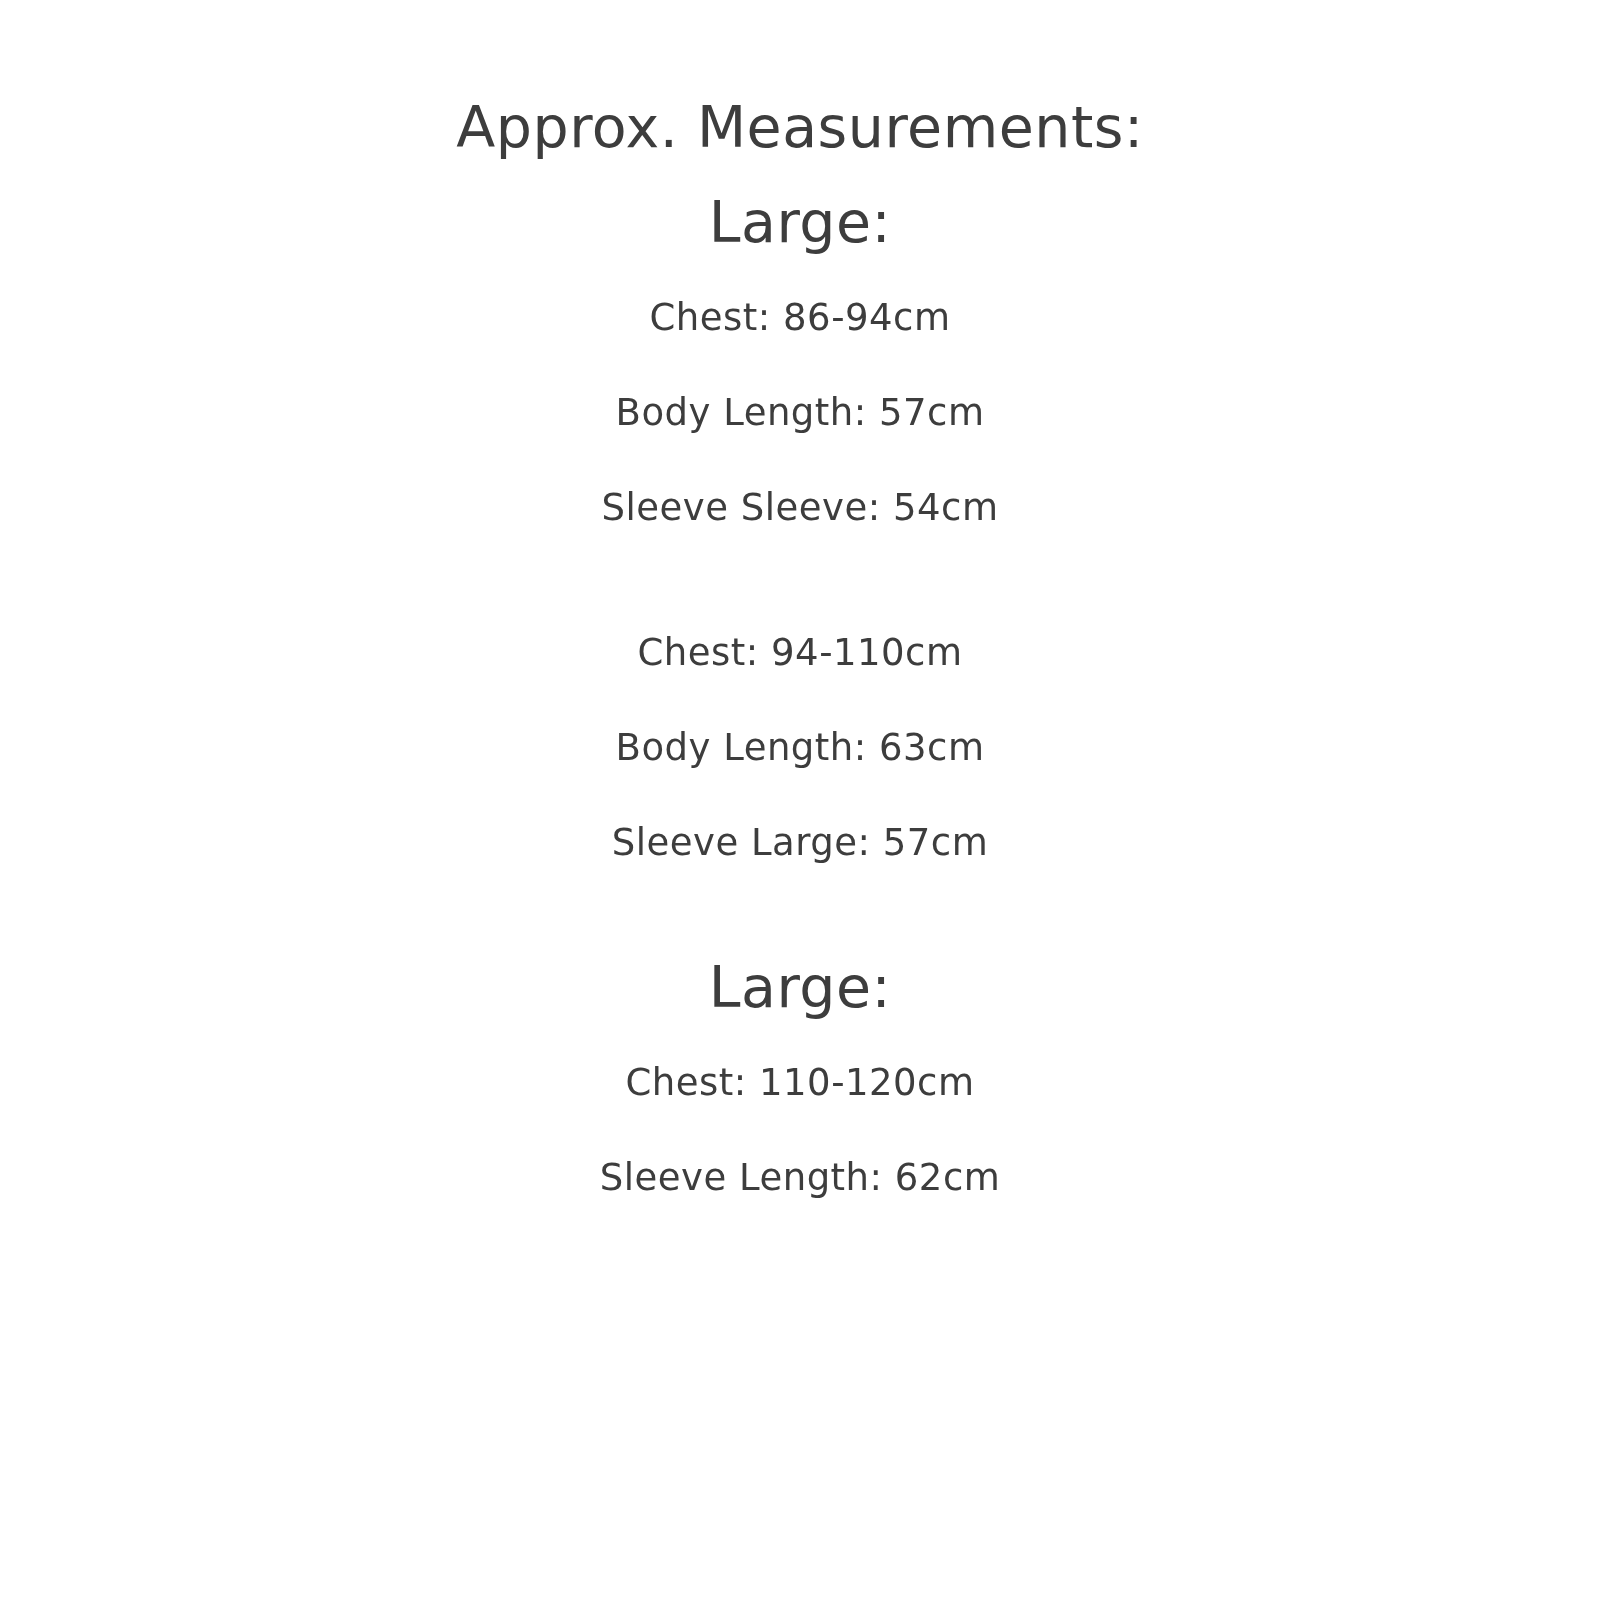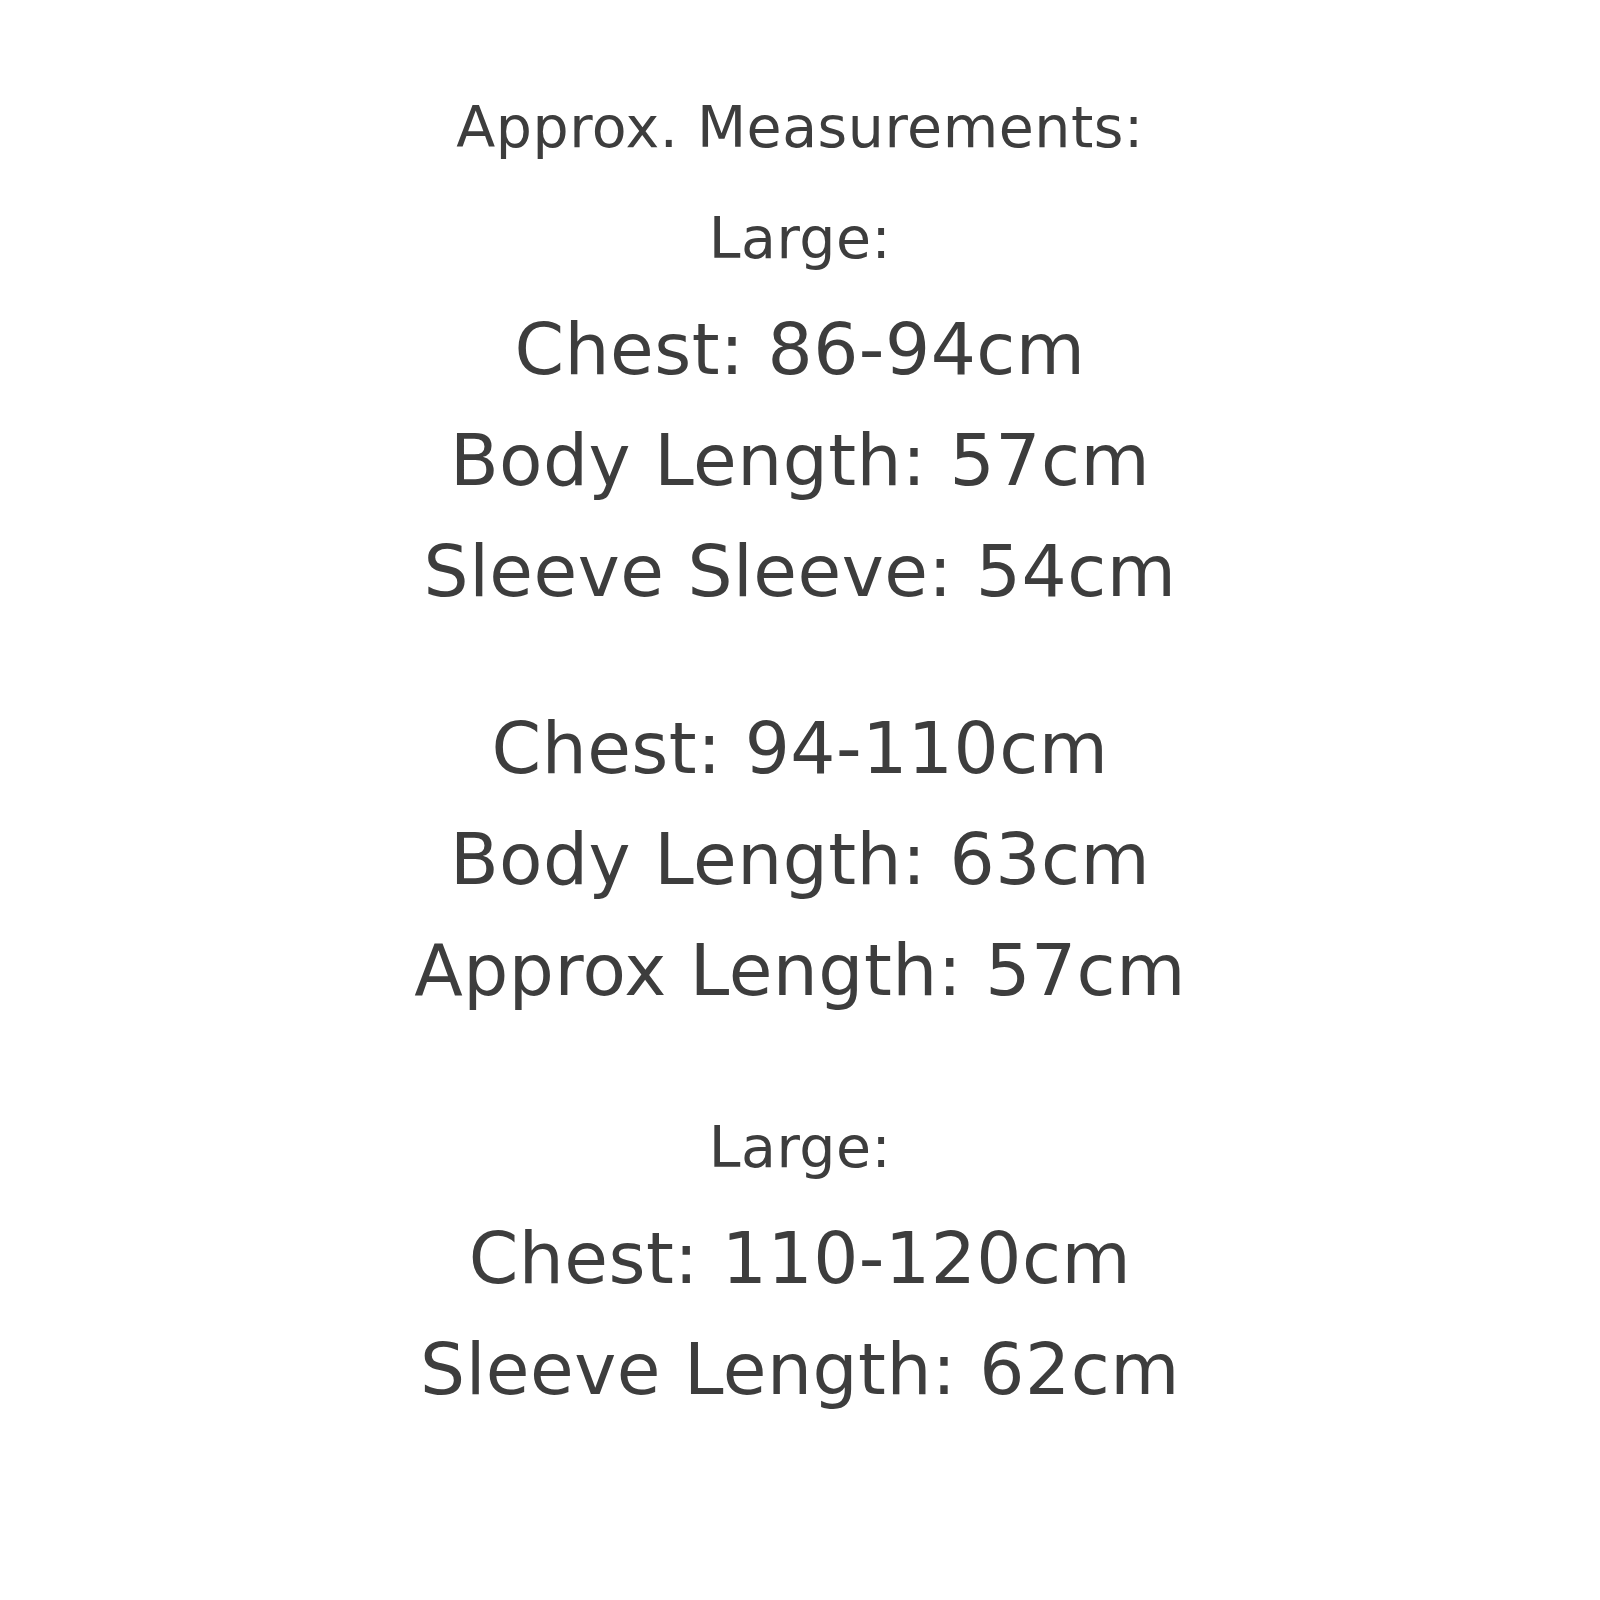--- a/index.html
+++ b/index.html
@@ -15,25 +15,24 @@
     overflow: hidden;
   }
   .sheet {
     width: 1600px;
     height: 1600px;
     box-sizing: border-box;
     padding: 80px 180px 60px 180px;
     display: flex;
     flex-direction: column;
     align-items: center;
-    gap: 16px;
   }
   .line {
     text-align: center;
-    font-size: 71px;
+    font-size: 37px;
     line-height: 95px;
     letter-spacing: 0.5px;
     color: #3d3d3d;
     white-space: nowrap;
   }
   .heading {
     font-size: 57px;
   }
   .size-name {
     font-size: 57px;
@@ -51,21 +50,21 @@
 
   <div class="line size-name">Large:</div>
   <div class="line">Chest: 86-94cm</div>
   <div class="line">Body Length: 57cm</div>
   <div class="line">Sleeve Sleeve: 54cm</div>
 
   <div class="gap"></div>
 
   <div class="line">Chest: 94-110cm</div>
   <div class="line">Body Length: 63cm</div>
-  <div class="line">Approx Length: 57cm</div>
+  <div class="line">Sleeve Large: 57cm</div>
 
   <div class="gap"></div>
 
   <div class="line size-name">Large:</div>
   <div class="line">Chest: 110-120cm</div>
   <div class="line">Sleeve Length: 62cm</div>
 
 </div>
 
 </body></html>

